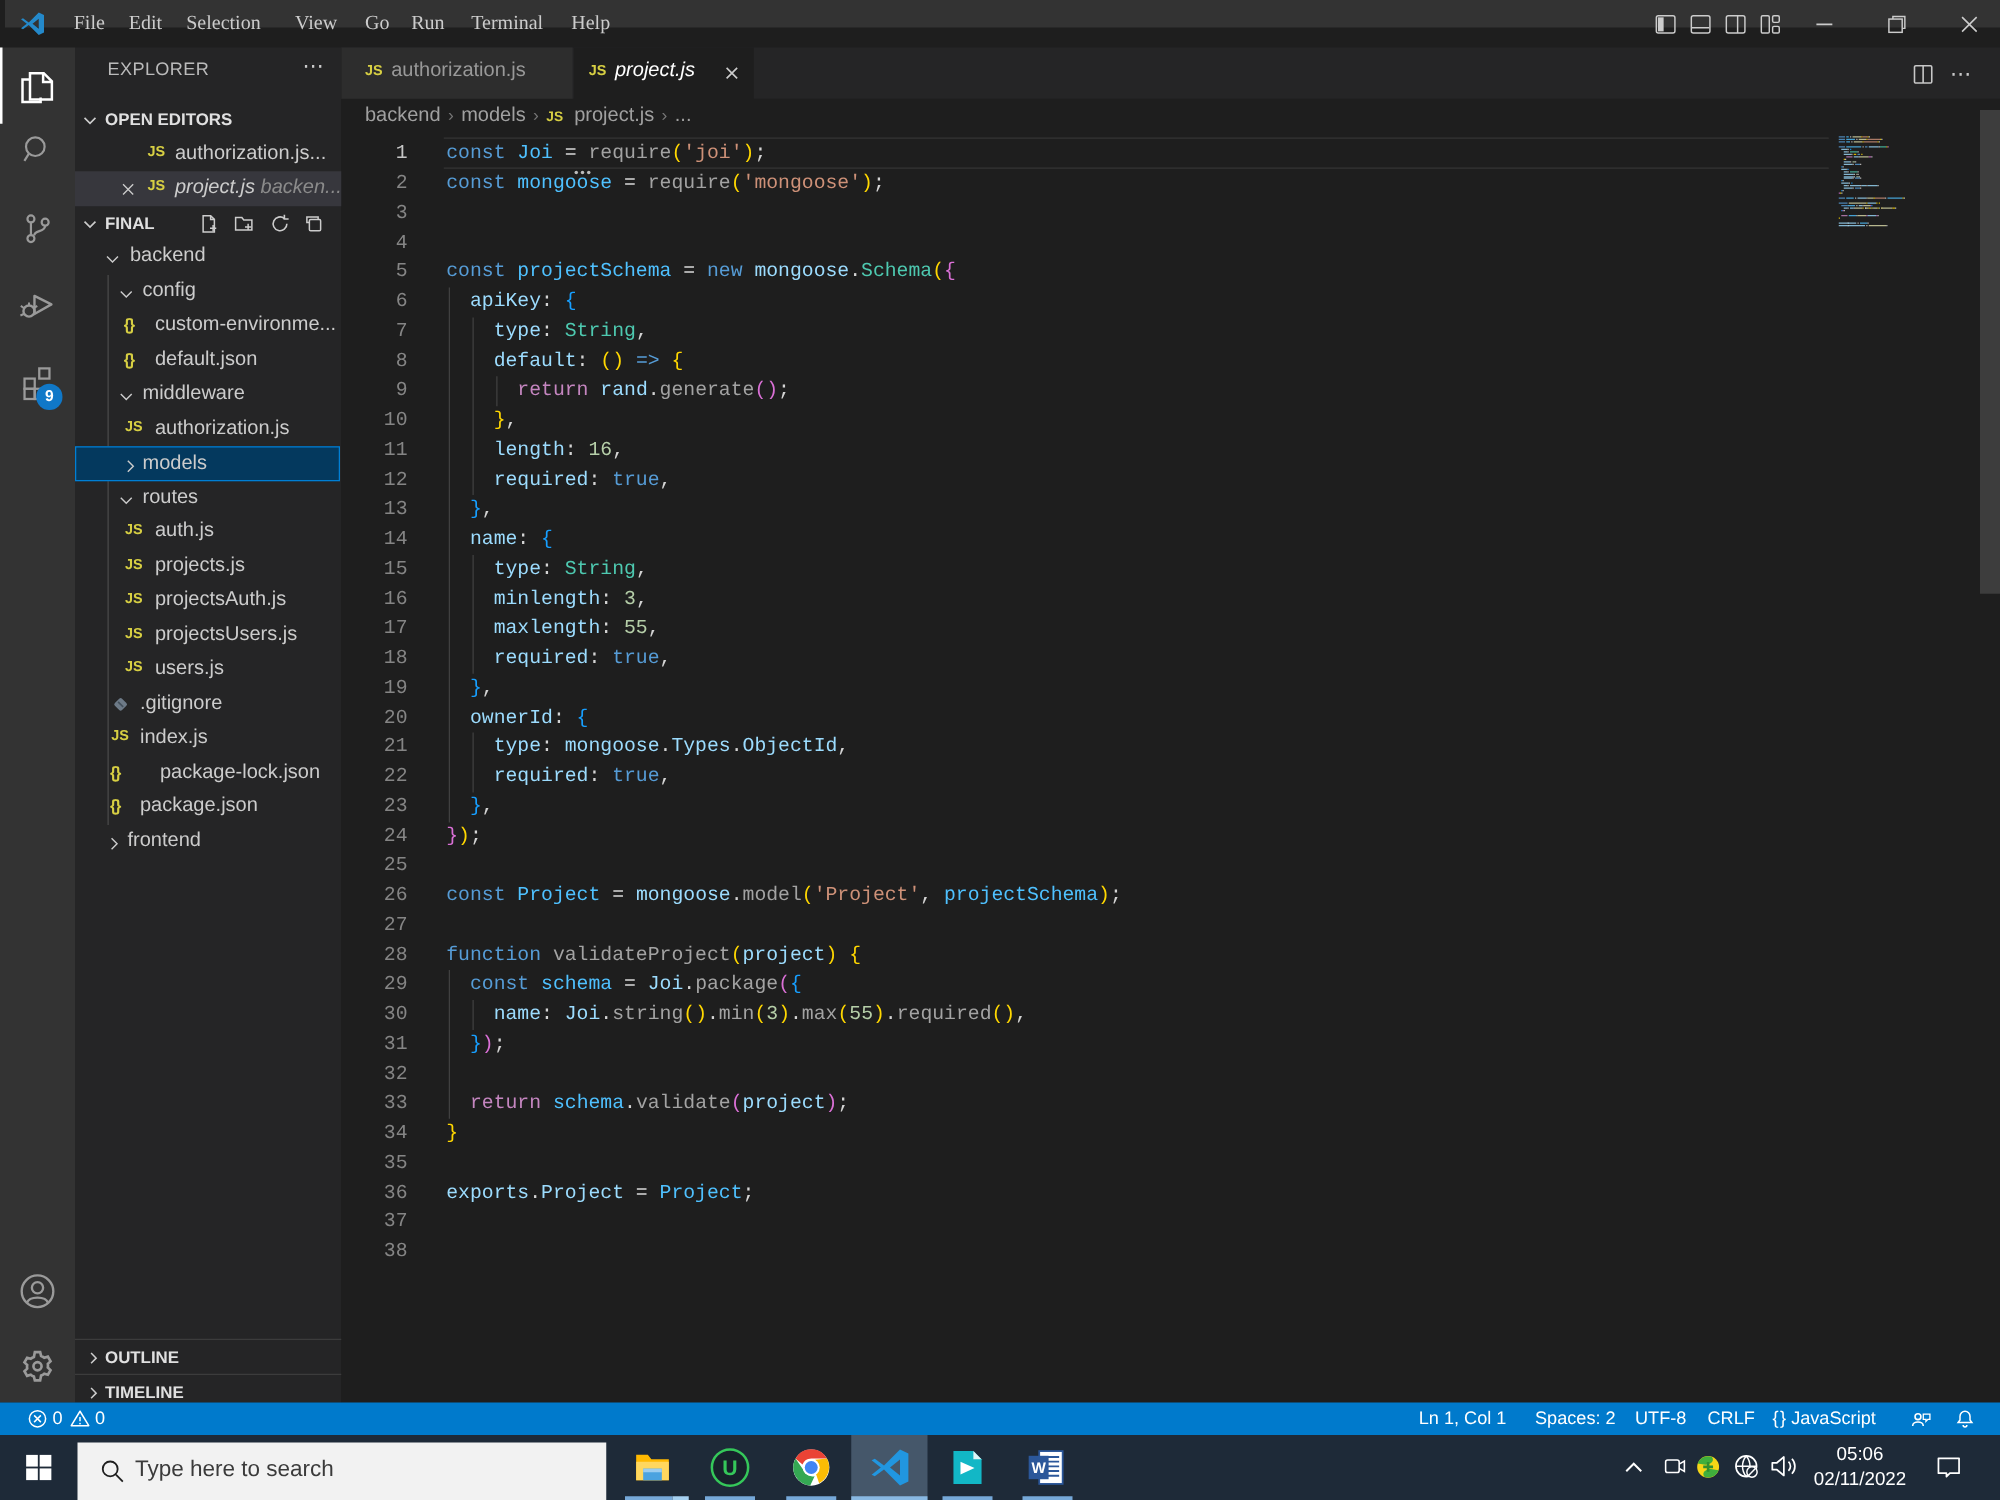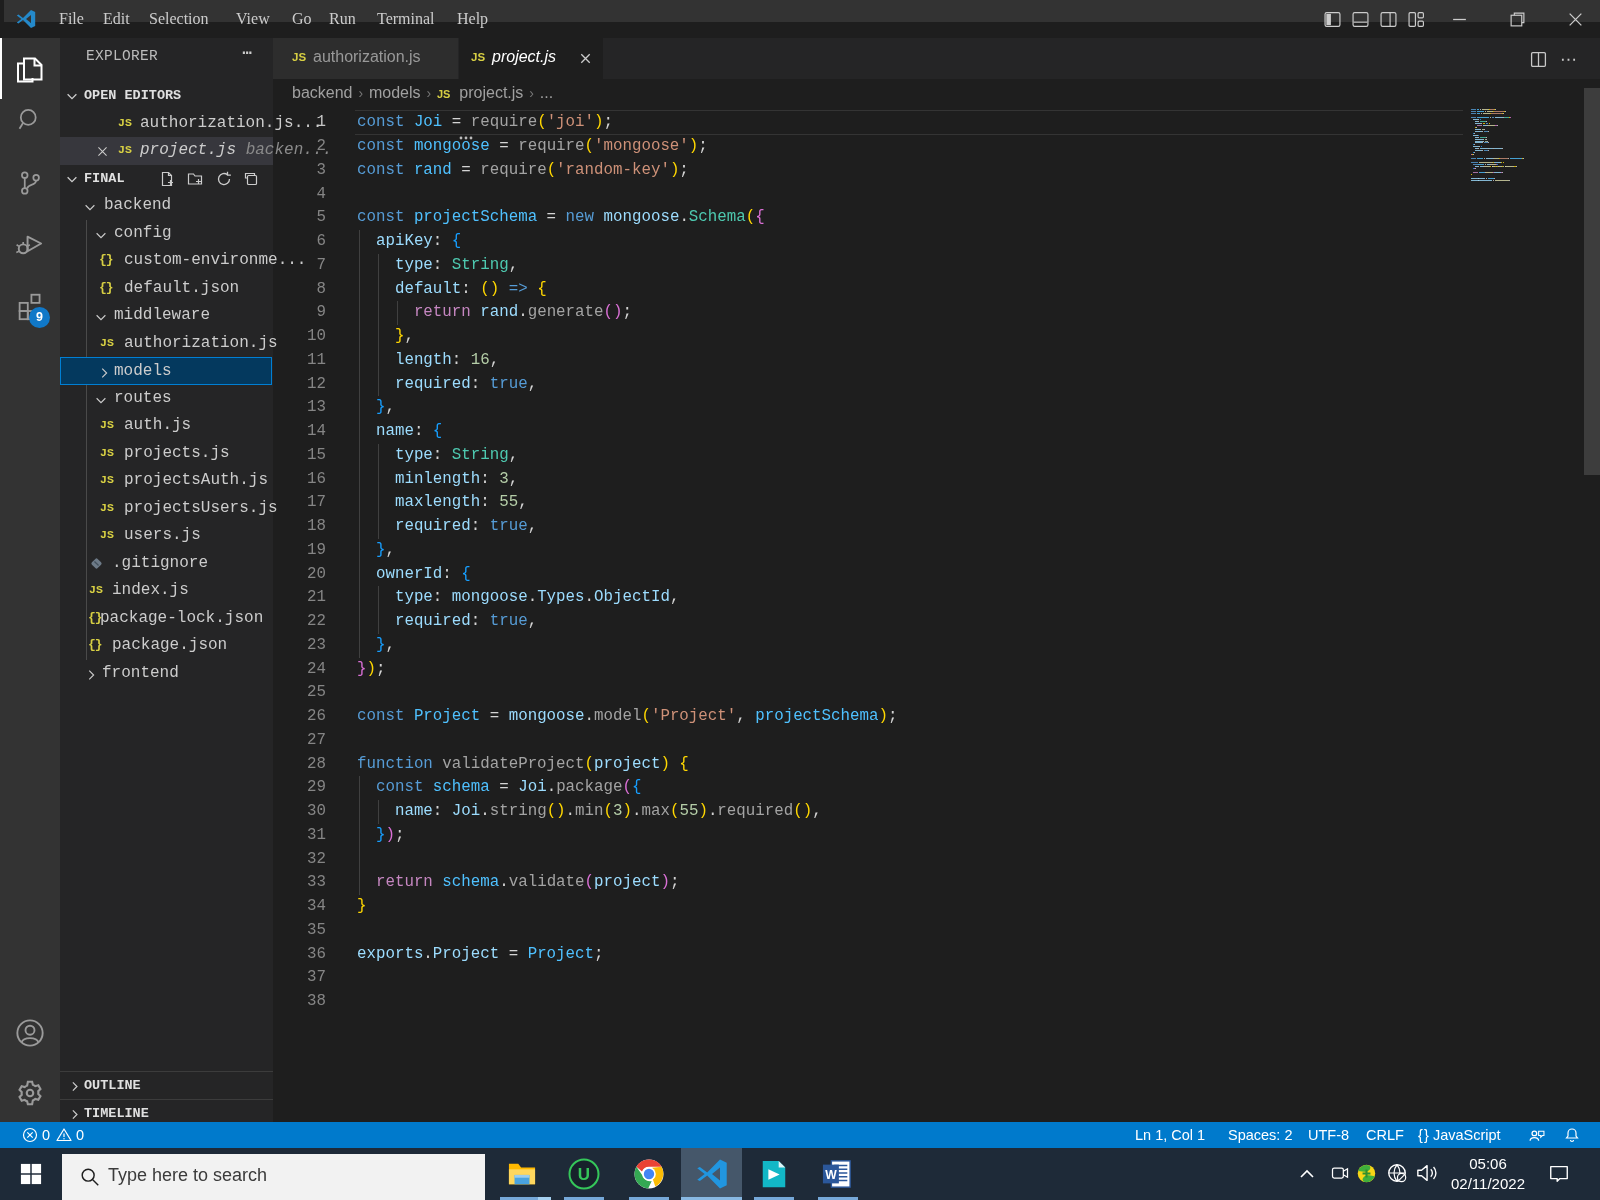--- a/index.html
+++ b/index.html
@@ -9,21 +9,21 @@
 
 #titlebar { position:absolute; left:4px; top:0; width:1600px; height:22px; background:#333333;font-family:Liberation Serif, serif; }
 .menu { position:absolute; top:0; height:38px; line-height:38px; color:#cccccc; font-size:16px; }
 #wintitle { position:absolute; top:0; width:400px; left:600px; text-align:center; height:38px; line-height:38px; color:#cbcbcb; font-size:15.5px; }
 
 
 #activitybar { position:absolute; left:0; top:38px; width:60px; height:1084px; background:#333333; }
 #actsel { position:absolute; left:0; top:38px; width:2px; height:61px; background:#ffffff; }
 
 
-#sidebar { position:absolute; left:60px; top:38px; width:213px; height:1084px; background:#252526; color:#cccccc;font-family:Liberation Mono, monospace; }
+#sidebar { position:absolute; left:60px; top:38px; width:213px; height:1084px; background:#252526; color:#cccccc; }
 #sbtitle { position:absolute; left:26px; top:10px; font-size:14.5px; color:#bbbbbb; letter-spacing:0.3px; }
 .sechead { position:absolute; left:0; width:213px; height:27.5px; font-weight:bold; font-size:13.5px; color:#e0e0e0; }
 .sechead .shlabel { position:absolute; left:24px; top:6px; }
 .trow { position:absolute; left:0; width:212px; height:27.5px; }
 .trow.sel { background:#04395e; border:1px solid #007fd4; }
 .ticon { position:absolute; }
 .tlabel { position:absolute; top:4px; font-size:16px; color:#cccccc; white-space:nowrap; }
 .tdim { position:relative; font-size:16px; color:#8b8b8b; }
 .jsbadge { position:absolute; top:6px; font-size:11.5px; font-weight:bold; color:#d7cf43; letter-spacing:0px; }
 .jsonbadge { position:absolute; top:5px; font-size:13px; font-weight:bold; color:#d7cf43; letter-spacing:-1px; }
@@ -140,21 +140,20 @@
 <div class="ln" style="top:823.75px">31</div>
 <div class="ln" style="top:847.50px">32</div>
 <div class="ln" style="top:871.25px">33</div>
 <div class="ln" style="top:895.00px">34</div>
 <div class="ln" style="top:918.75px">35</div>
 <div class="ln" style="top:942.50px">36</div>
 <div class="ln" style="top:966.25px">37</div>
 <div class="ln" style="top:990.00px">38</div>
 <div class="cl" style="top:111.25px"><span class="k">const</span><span class="o"> </span><span class="c">Joi</span><span class="o"> = </span><span class="f">require</span><span class="b1">(</span><span class="s">'joi'</span><span class="b1">)</span><span class="o">;</span></div>
 <div class="cl" style="top:135.00px"><span class="k">const</span><span class="o"> </span><span class="c">mongoose</span><span class="o"> = </span><span class="f">require</span><span class="b1">(</span><span class="s">'mongoose'</span><span class="b1">)</span><span class="o">;</span></div>
-<div class="cl" style="top:158.75px"><span class="k">const</span><span class="o"> </span><span class="c">rand</span><span class="o"> = </span><span class="f">require</span><span class="b1">(</span><span class="s">'random-key'</span><span class="b1">)</span><span class="o">;</span></div>
 <div class="cl" style="top:182.50px"></div>
 <div class="cl" style="top:206.25px"><span class="k">const</span><span class="o"> </span><span class="c">projectSchema</span><span class="o"> = </span><span class="k">new</span><span class="o"> </span><span class="p">mongoose</span><span class="o">.</span><span class="t">Schema</span><span class="b1">(</span><span class="b2">{</span></div>
 <div class="cl" style="top:230.00px"><span class="o">  </span><span class="p">apiKey</span><span class="o">: </span><span class="b3">{</span></div>
 <div class="cl" style="top:253.75px"><span class="o">    </span><span class="p">type</span><span class="o">: </span><span class="t">String</span><span class="o">,</span></div>
 <div class="cl" style="top:277.50px"><span class="o">    </span><span class="p">default</span><span class="o">: </span><span class="b1">()</span><span class="o"> </span><span class="k">=&gt;</span><span class="o"> </span><span class="b1">{</span></div>
 <div class="cl" style="top:301.25px"><span class="o">      </span><span class="r">return</span><span class="o"> </span><span class="p">rand</span><span class="o">.</span><span class="f">generate</span><span class="b2">()</span><span class="o">;</span></div>
 <div class="cl" style="top:325.00px"><span class="o">    </span><span class="b1">}</span><span class="o">,</span></div>
 <div class="cl" style="top:348.75px"><span class="o">    </span><span class="p">length</span><span class="o">: </span><span class="n">16</span><span class="o">,</span></div>
 <div class="cl" style="top:372.50px"><span class="o">    </span><span class="p">required</span><span class="o">: </span><span class="k">true</span><span class="o">,</span></div>
 <div class="cl" style="top:396.25px"><span class="o">  </span><span class="b3">}</span><span class="o">,</span></div>
@@ -574,21 +573,21 @@
           <path d="M5.5 5.5 l5 5" stroke="#43505c" stroke-width="1.6"></path>
         </svg>
         <span class="tlabel" style="left:52px">.gitignore</span>
       </div>
 <div class="trow" style="top:539.00px">
         <span class="jsbadge" style="left:29px">JS</span>
         <span class="tlabel" style="left:52px">index.js</span>
       </div>
 <div class="trow" style="top:566.50px">
         <span class="jsonbadge" style="left:28px">{}</span>
-        <span class="tlabel" style="left:40px">package-lock.json</span>
+        <span class="tlabel" style="left:68px">package-lock.json</span>
       </div>
 <div class="trow" style="top:594.00px">
         <span class="jsonbadge" style="left:28px">{}</span>
         <span class="tlabel" style="left:52px">package.json</span>
       </div>
 <div class="trow" style="top:621.50px">
         <svg class="ticon" style="left:24px;top:8px" width="14" height="14" viewBox="0 0 16 16">
           <path d="M6 3 l5 5 l-5 5" stroke="#cccccc" stroke-width="1.3" fill="none"></path>
         </svg>
         <span class="tlabel" style="left:42px">frontend</span>

